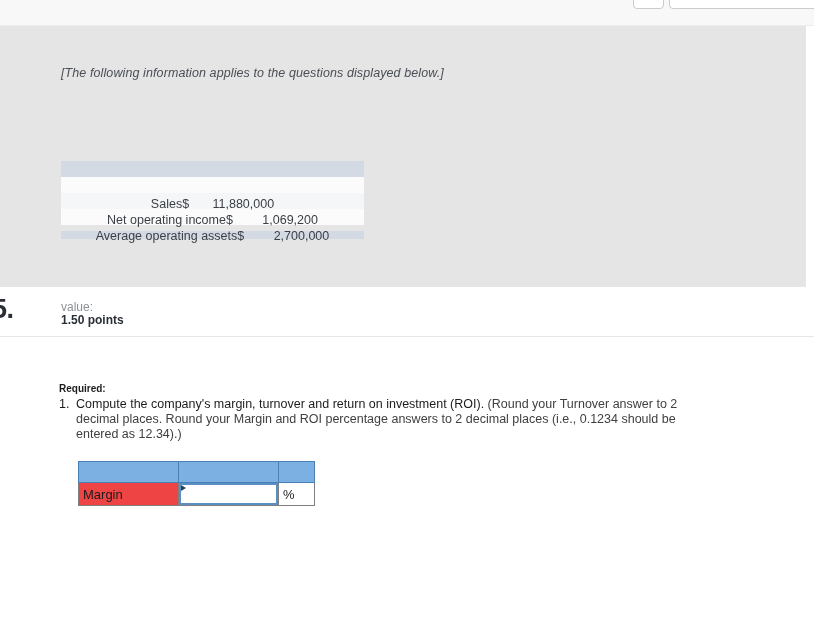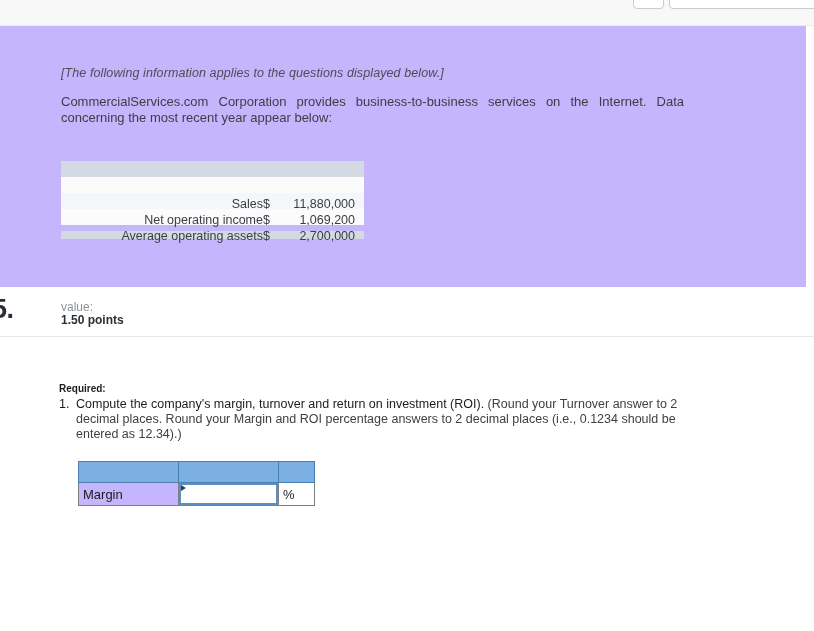--- a/index.html
+++ b/index.html
@@ -42,21 +42,21 @@
     border-radius: 4px;
     box-sizing: border-box;
   }
 
   
   .info-panel {
     position: absolute;
     left: 0; top: 26px;
     width: 806px;
     height: 261px;
-    background: #c4b5fd;
+    background: #e5e5e5;
     box-sizing: border-box;
   }
 
   .applies-note {
     position: absolute;
     left: 61px; top: 40px;
     font-size: 12.5px;
     font-style: italic;
     color: #4a4f55;
     letter-spacing: .1px;
@@ -81,21 +81,21 @@
   }
   .fin-head {
     height: 16px;
     background: #d4dae4;
   }
   .fin-body {
     background: #fbfbfb;
   }
   .fin-row {
     display: flex;
-    justify-content: flex-end;
+    justify-content: center;
     align-items: baseline;
     height: 16px;
     padding: 0 9px 0 9px;
     box-sizing: border-box;
     font-size: 12.5px;
     color: #3a3f45;
   }
   .fin-row:nth-child(even) { background: #f5f6f7; }
   .fin-amount {
     display: flex;
@@ -201,21 +201,21 @@
 
   .hdr-cell {
     background: #7cb0e2;
     border: 1px solid #4a80b4 !important;
     height: 21px !important;
   }
   .lbl-cell {
     font-size: 13px;
     color: #1c1c1c;
     padding-left: 4px !important;
-    background: #c4b5fd;
+    background: #ef4444;
     vertical-align: middle;
   }
   .pct-cell {
     font-size: 13px;
     color: #1c1c1c;
     padding-left: 4px !important;
     background: #ffffff;
     vertical-align: middle;
   }
   .inp-cell {
@@ -252,21 +252,20 @@
 
 <div class="top-chrome">
   <div class="chrome-btn"></div>
   <div class="chrome-field"></div>
 </div>
 
 <div class="info-panel">
 
   <div class="applies-note">[The following information applies to the questions displayed below.]</div>
 
-  <div class="intro-text">CommercialServices.com Corporation provides business-to-business services on the Internet. Data concerning the most recent year appear below:</div>
 
   <div class="fin-table">
     <div class="fin-head"></div>
     <div class="fin-body">
 
       <div class="fin-row">
         <span>Sales</span>
         <span class="fin-amount">
           <span class="fin-cur">$</span>
           <span class="fin-val">11,880,000</span>

